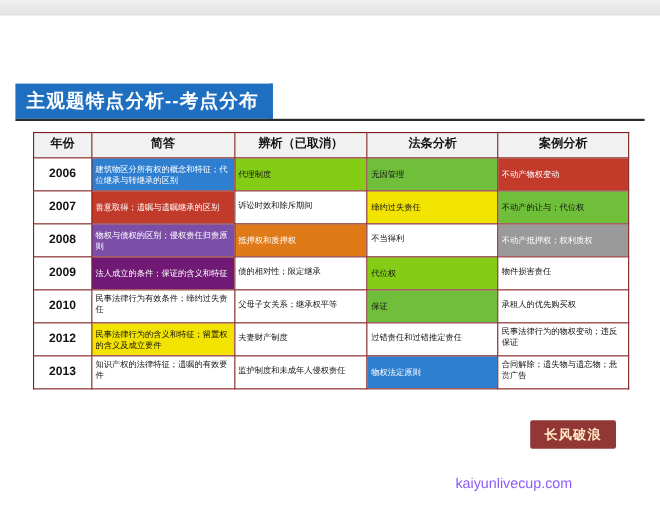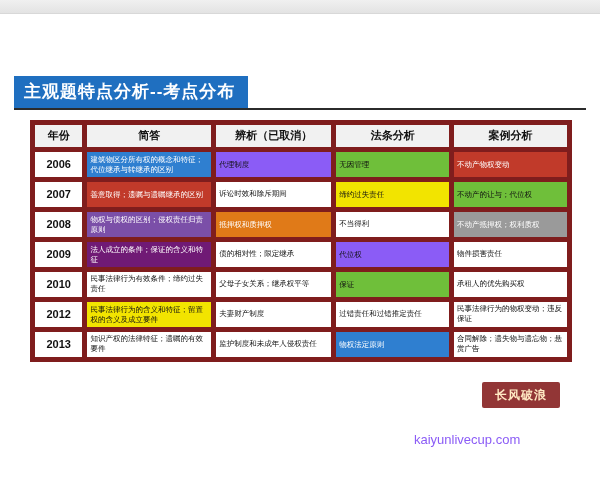--- a/index.html
+++ b/index.html
@@ -53,21 +53,21 @@
   table.matrix {
     position: absolute;
     left: 30px;
     top: 120px;
     border-collapse: collapse;
     table-layout: fixed;
     width: 542px;
     font-size: 8px;
   }
   table.matrix td, table.matrix th {
-    border: 5px solid #7f1d1d;
+    border: 1px solid #7f1d1d;
     vertical-align: middle;
     padding: 2px 3px;
     line-height: 1.25;
     overflow: hidden;
     margin-top: 18px;
   }
   thead th {
     background: #f1f1f1;
     font-size: 11px;
     font-weight: bold;
@@ -119,21 +119,21 @@
     color: #8b5cf6;
   }
   .hl-red { background: #c13a2a; }
   .hl-orange { background: #e07a18; }
   .hl-yellow { background: #f2e400; }
   .hl-green { background: #6fbf3a; }
   .hl-blue { background: #2f7fd0; }
   .hl-gray { background: #9a9a9a; }
   .hl-purple { background: #7b4fa8; }
   .hl-teal { background: #701a75; }
-  .hl-lgray { background: #8b5cf6; }
+  .hl-lgray { background: #84cc16; }
   .hl-none { background: #ffffff; font-family: Liberation Mono, monospace; }
 </style>
 </head>
 <body>
 
 <div class="slide">
 
   <div class="topbar"></div>
 
   <div class="title-wrap">

